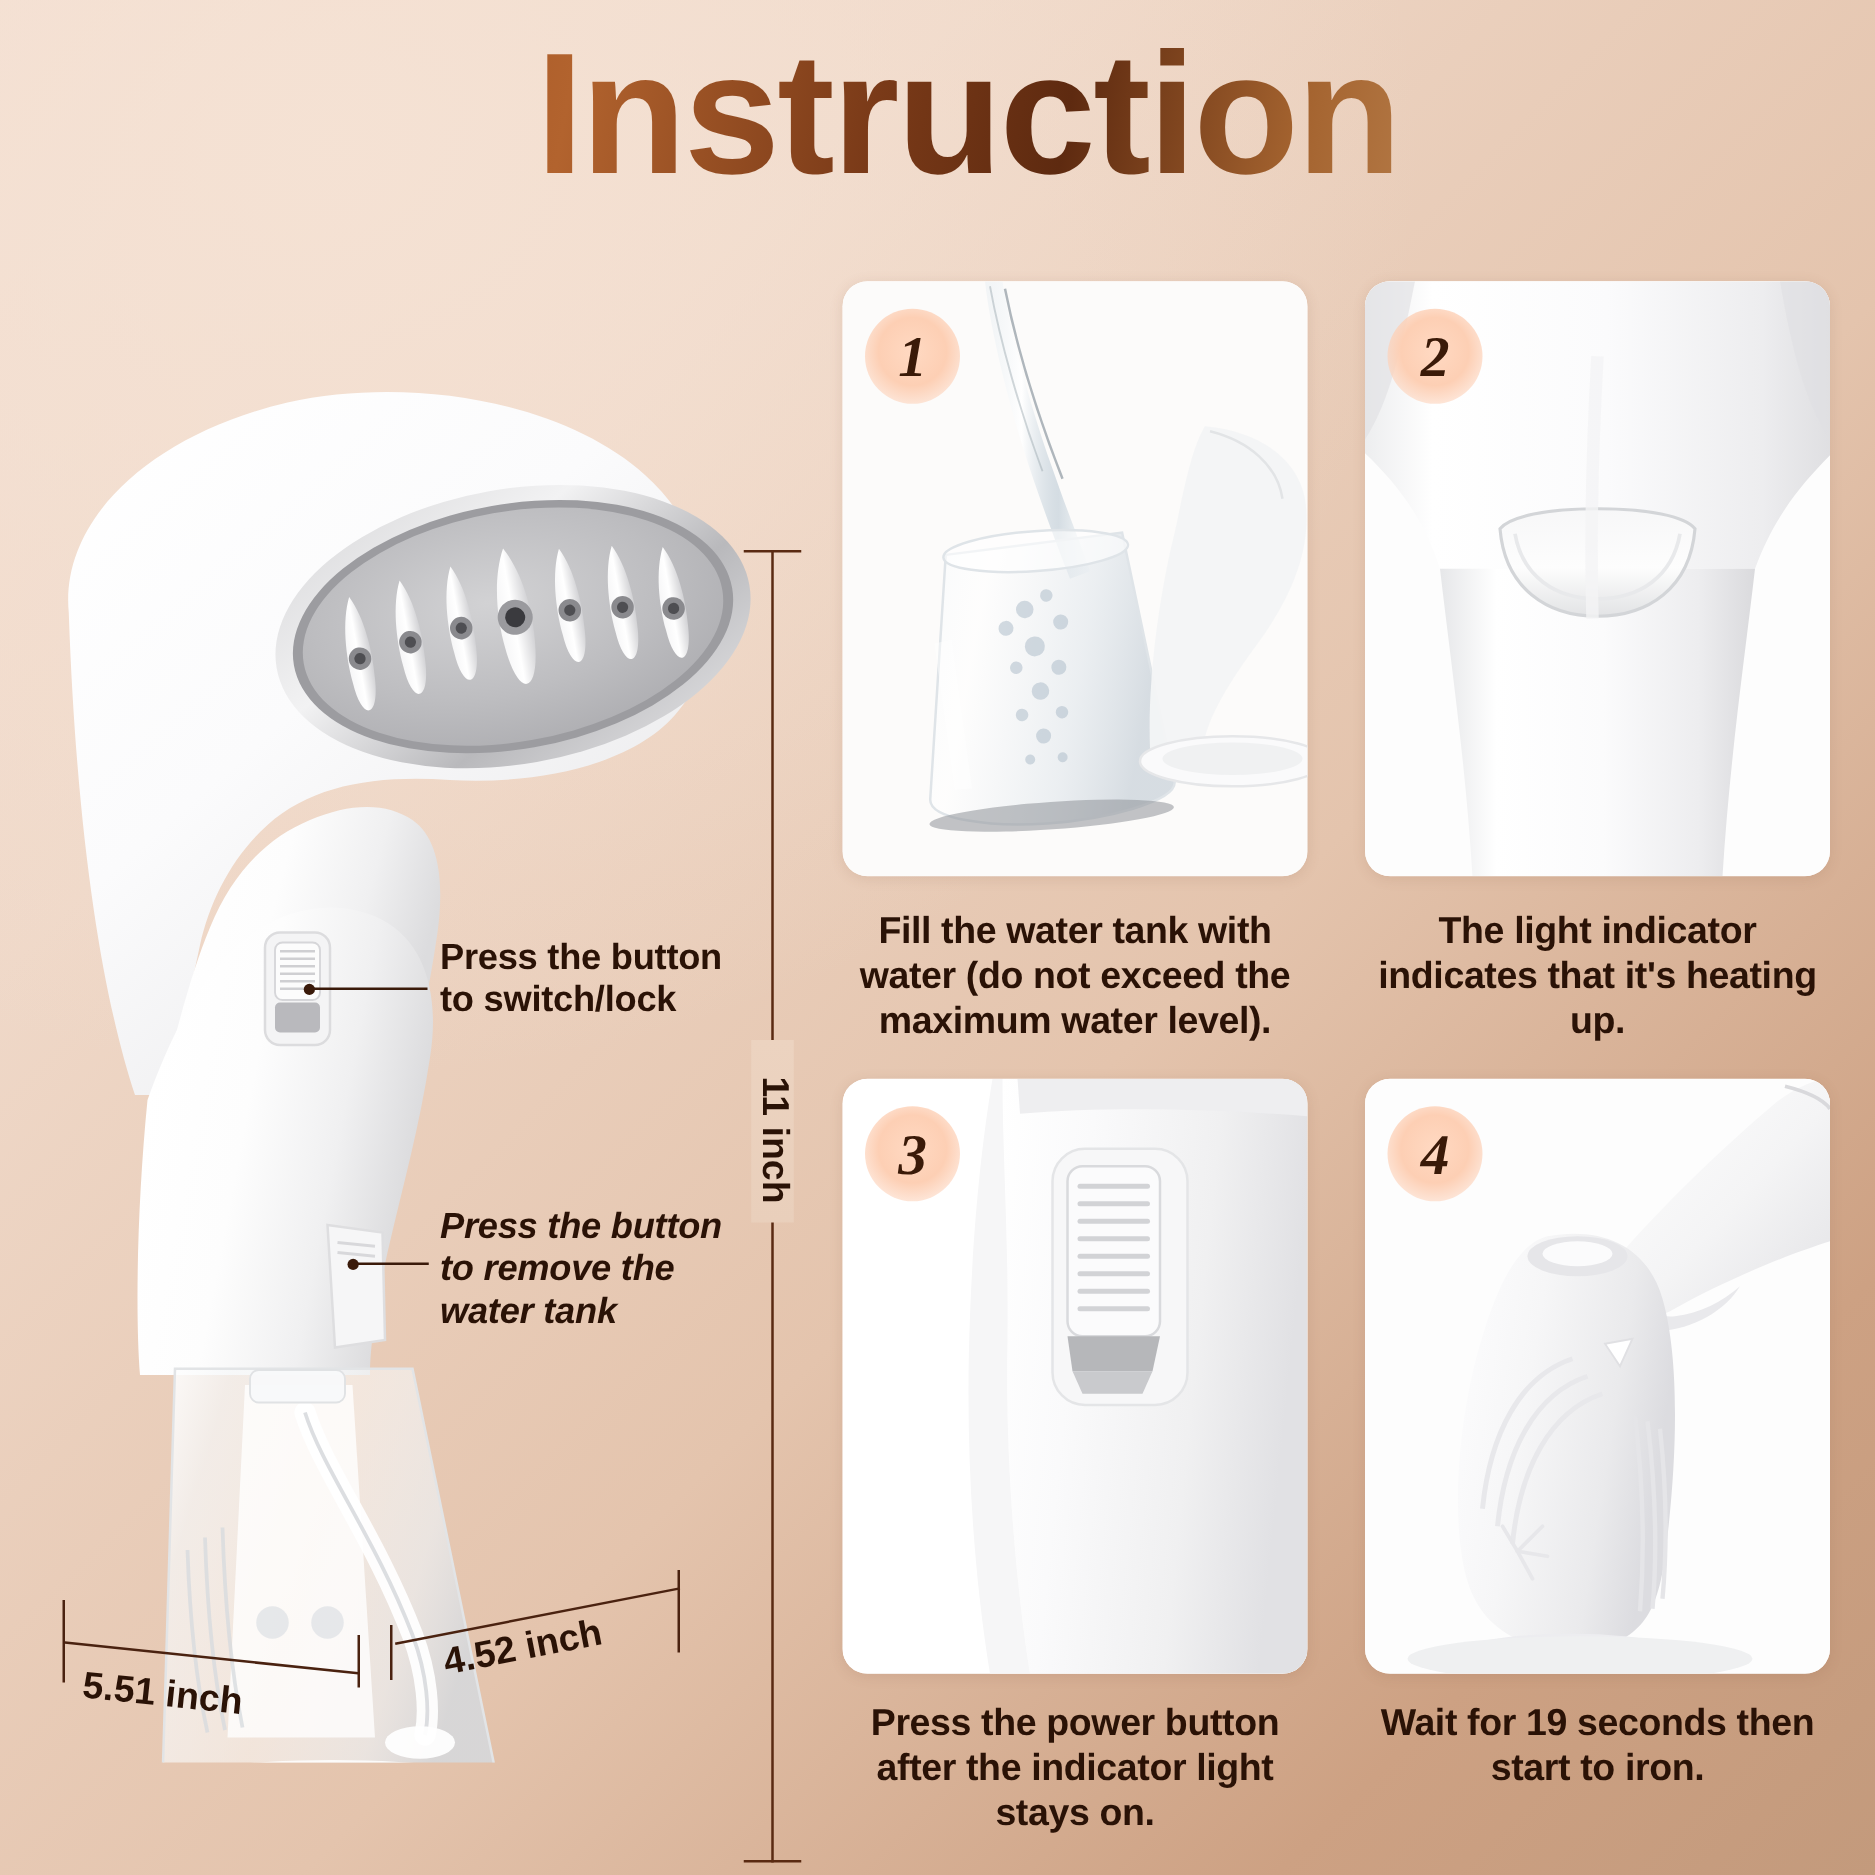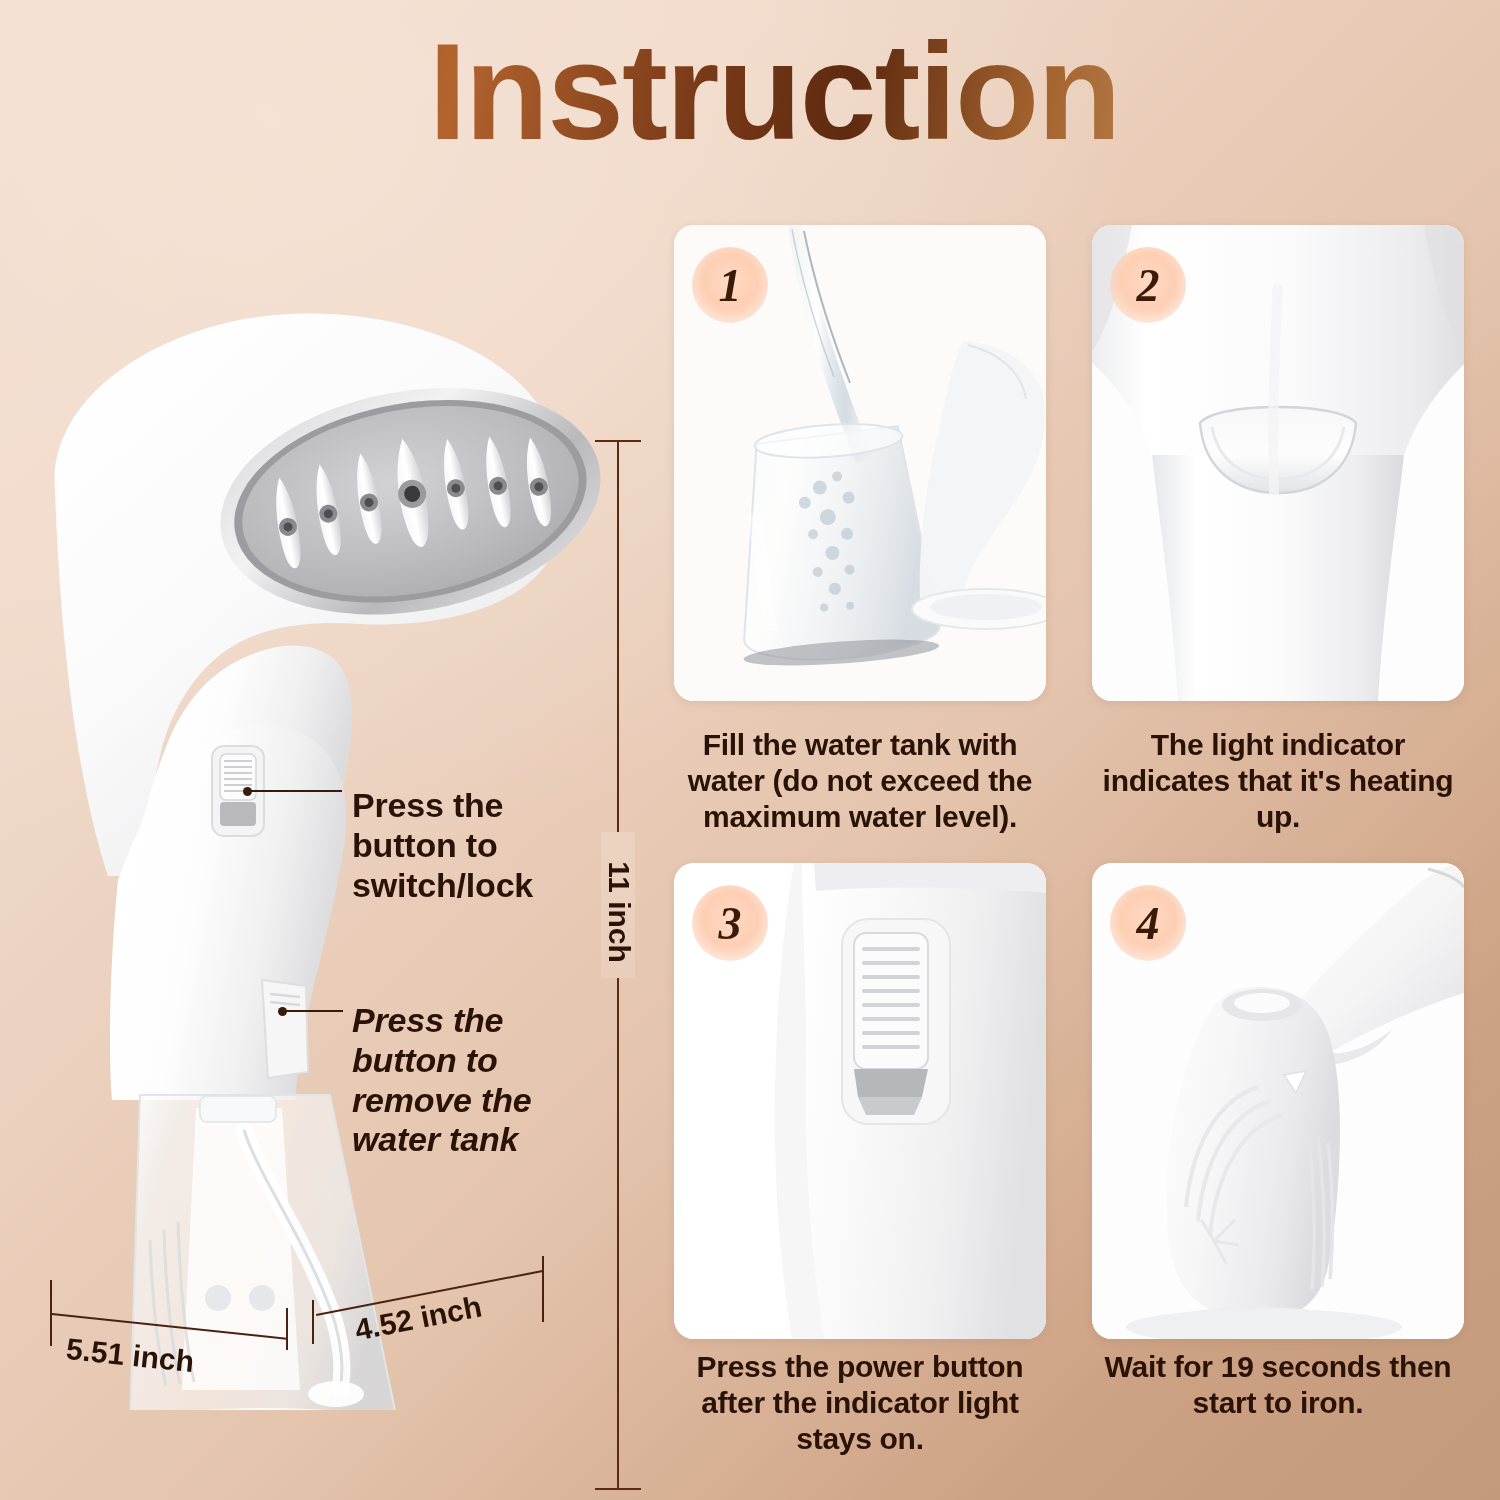--- a/index.html
+++ b/index.html
@@ -25,21 +25,21 @@
     text-shadow:none;
     padding-left:24px;
   }
 
   
   #product{position:absolute;left:0;top:190px;width:640px;height:1220px;}
 
   .steamer-svg{position:absolute;left:0;top:0;}
 
   
-  .callout{position:absolute;color:#2a1206;font-size:34px;font-weight:600;line-height:1.17;letter-spacing:-0.2px;margin-top:36px;}
+  .callout{position:absolute;color:#2a1206;font-size:29px;font-weight:600;line-height:1.17;letter-spacing:-0.2px;}
   #callout1{left:352px;top:560px;width:230px;}
   #callout2{left:352px;top:775px;width:230px;font-style:italic;}
   .lead{position:absolute;height:2px;background:#3a1a0a;}
   .leaddot{position:absolute;width:9px;height:9px;border-radius:50%;background:#3a1a0a;}
 
   
   #dimv{position:absolute;left:595px;top:230px;width:46px;height:1090px;}
   #dimv .bar{position:absolute;left:22px;top:20px;width:2px;height:1050px;background:#5a2a12;}
   #dimv .cap-t{position:absolute;left:0px;top:20px;width:46px;height:2px;background:#5a2a12;}
   #dimv .cap-b{position:absolute;left:0px;top:1068px;width:46px;height:2px;background:#5a2a12;}
@@ -74,21 +74,21 @@
     position:absolute;left:18px;top:22px;width:76px;height:76px;border-radius:50%;
     background:radial-gradient(circle at 50% 45%,#ffd9c2 0%,#fdcfb4 48%,rgba(253,214,192,0.55) 78%,rgba(253,220,200,0) 100%);
     display:flex;align-items:center;justify-content:center;
     font-size:46px;font-weight:700;font-style:italic;color:#3a1a08;
     font-family:"Liberation Serif", serif;
   }
   .caption{
     margin-top:26px;width:372px;text-align:center;
     font-size:30px;font-weight:700;line-height:1.2;color:#2a1206;letter-spacing:-0.3px;
   }
-  .cell.c3 .caption, .cell.c4 .caption{margin-top:10px;}
+  .cell.c3 .caption, .cell.c4 .caption{margin-top:22px;}
 </style>
 </head>
 <body>
 
 <div id="page">
 
   <div id="title">Instruction</div>
 
   <div id="product">
 

